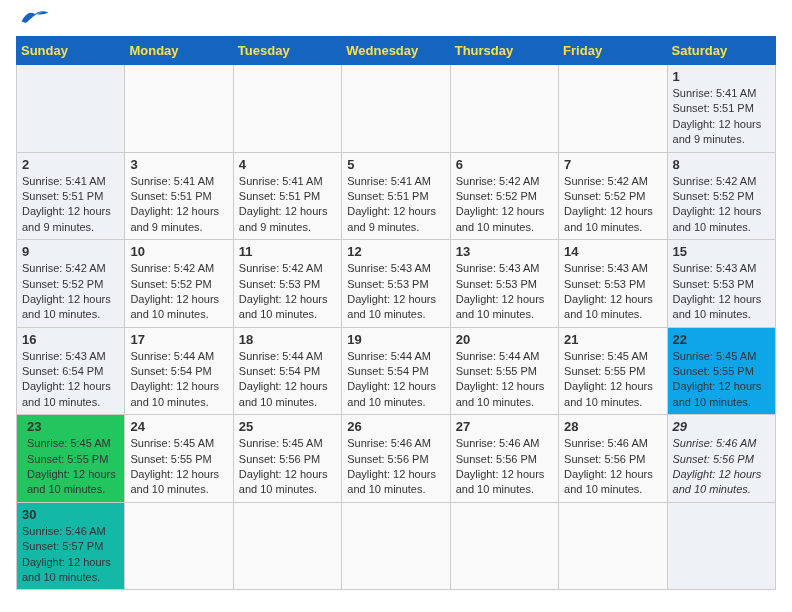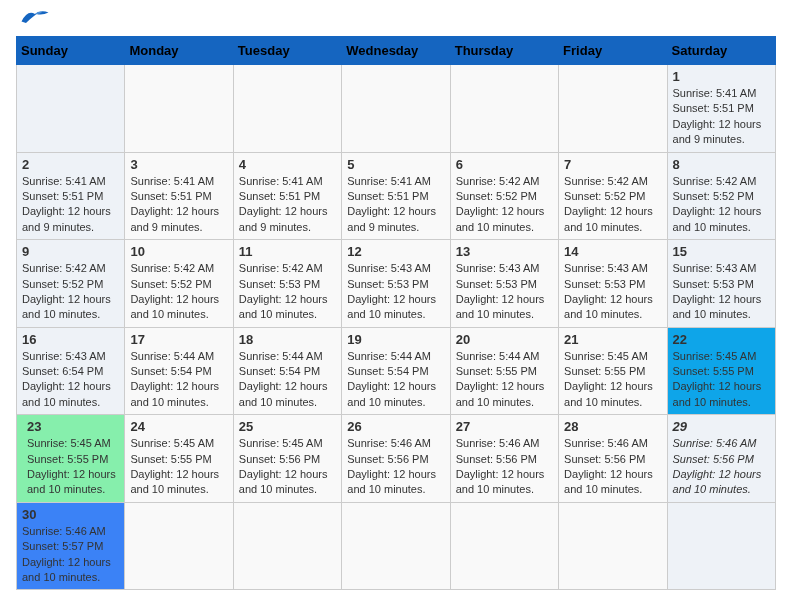--- a/index.html
+++ b/index.html
@@ -49,21 +49,21 @@
       font-size: 15px;
       color: #555;
     }
     .calendar {
       width: 100%;
       border-collapse: collapse;
       border: 1px solid #ccc;
     }
     .calendar th {
       background-color: #1565c0;
-      color: #000000;
+      color: #fde047;
       font-size: 13px;
       font-weight: bold;
       padding: 6px 4px;
       border: 1px solid #1565c0;
       text-align: left;
     }
     .calendar td {
       border: 1px solid #ccc;
       vertical-align: top;
       padding: 4px 5px;
@@ -259,21 +259,21 @@
 Daylight: 12 hours and 10 minutes.</div>
         </td>
         <td style="background: #0ea5e9;">
           <div class="day-num">22</div>
           <div class="day-info">Sunrise: 5:45 AM
 Sunset: 5:55 PM
 Daylight: 12 hours and 10 minutes.</div>
         </td>
       </tr>
       <tr>
-        <td style="background: #86efac; padding-left: 10px;">
+        <td style="background: #22c55e; padding-left: 10px;">
           <div class="day-num">23</div>
           <div class="day-info">Sunrise: 5:45 AM
 Sunset: 5:55 PM
 Daylight: 12 hours and 10 minutes.</div>
         </td>
         <td>
           <div class="day-num">24</div>
           <div class="day-info">Sunrise: 5:45 AM
 Sunset: 5:55 PM
 Daylight: 12 hours and 10 minutes.</div>
@@ -303,21 +303,21 @@
 Daylight: 12 hours and 10 minutes.</div>
         </td>
         <td style="background: rgb(238, 242, 247); font-style: italic;">
           <div class="day-num">29</div>
           <div class="day-info">Sunrise: 5:46 AM
 Sunset: 5:56 PM
 Daylight: 12 hours and 10 minutes.</div>
         </td>
       </tr>
       <tr>
-        <td style="background: #3b82f6; margin-left: 12px;">
+        <td style="background: #14b8a6; margin-left: 12px;">
           <div class="day-num">30</div>
           <div class="day-info">Sunrise: 5:46 AM
 Sunset: 5:57 PM
 Daylight: 12 hours and 10 minutes.</div>
         </td>
         <td class="empty-cell"></td>
         <td class="empty-cell"></td>
         <td class="empty-cell"></td>
         <td class="empty-cell"></td>
         <td class="empty-cell"></td>

